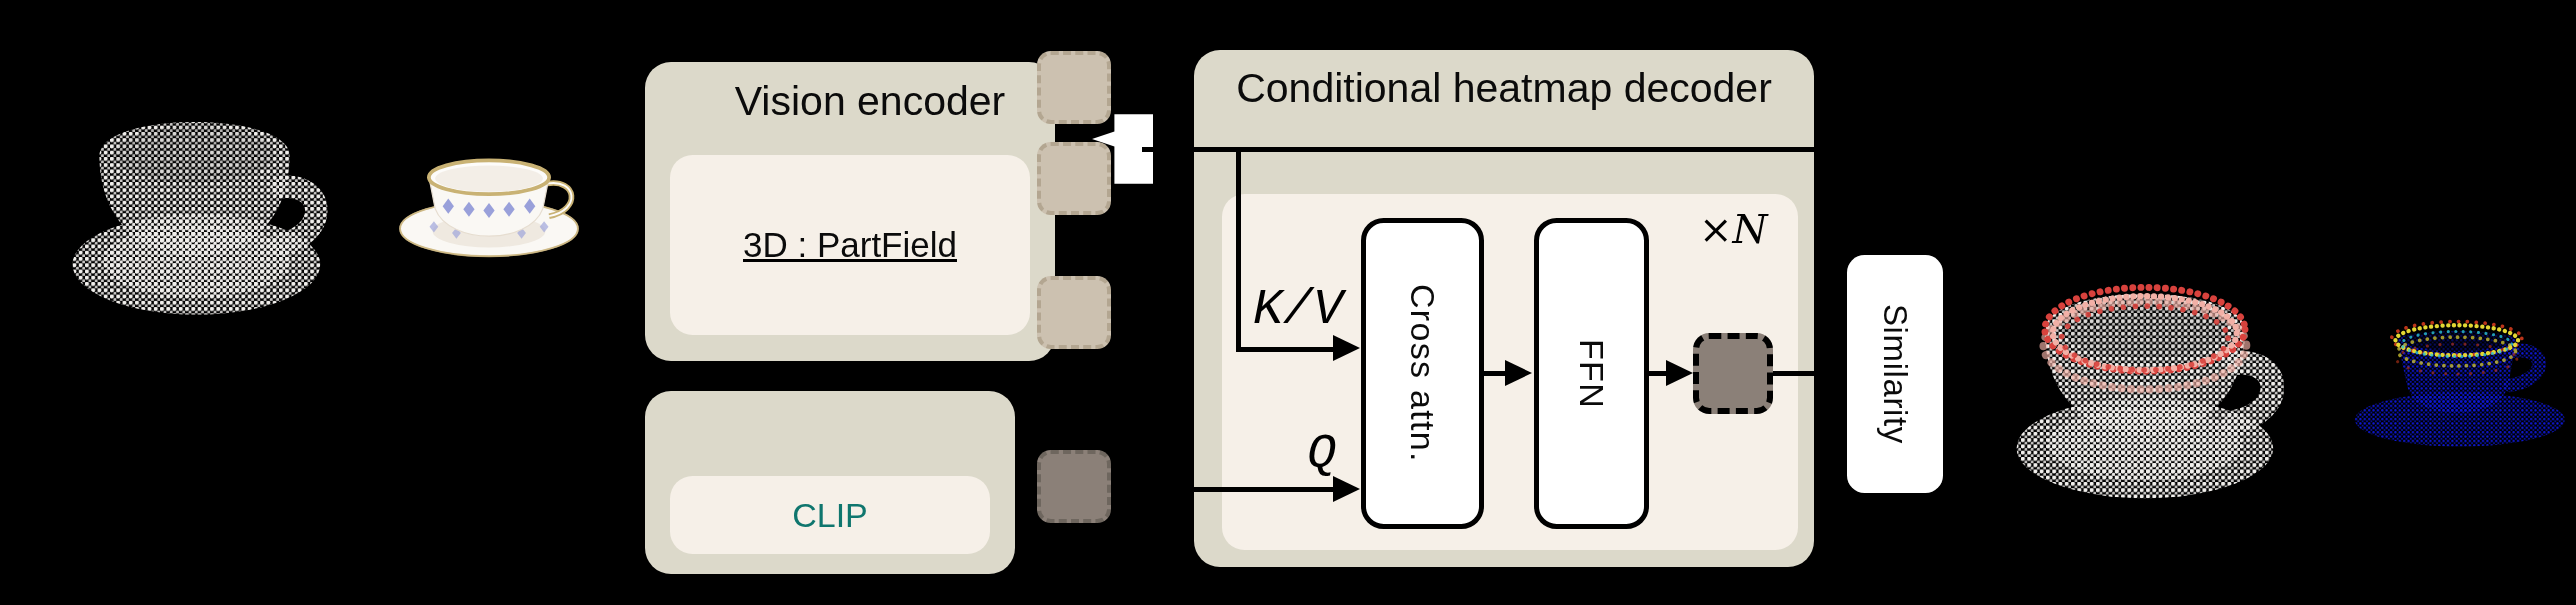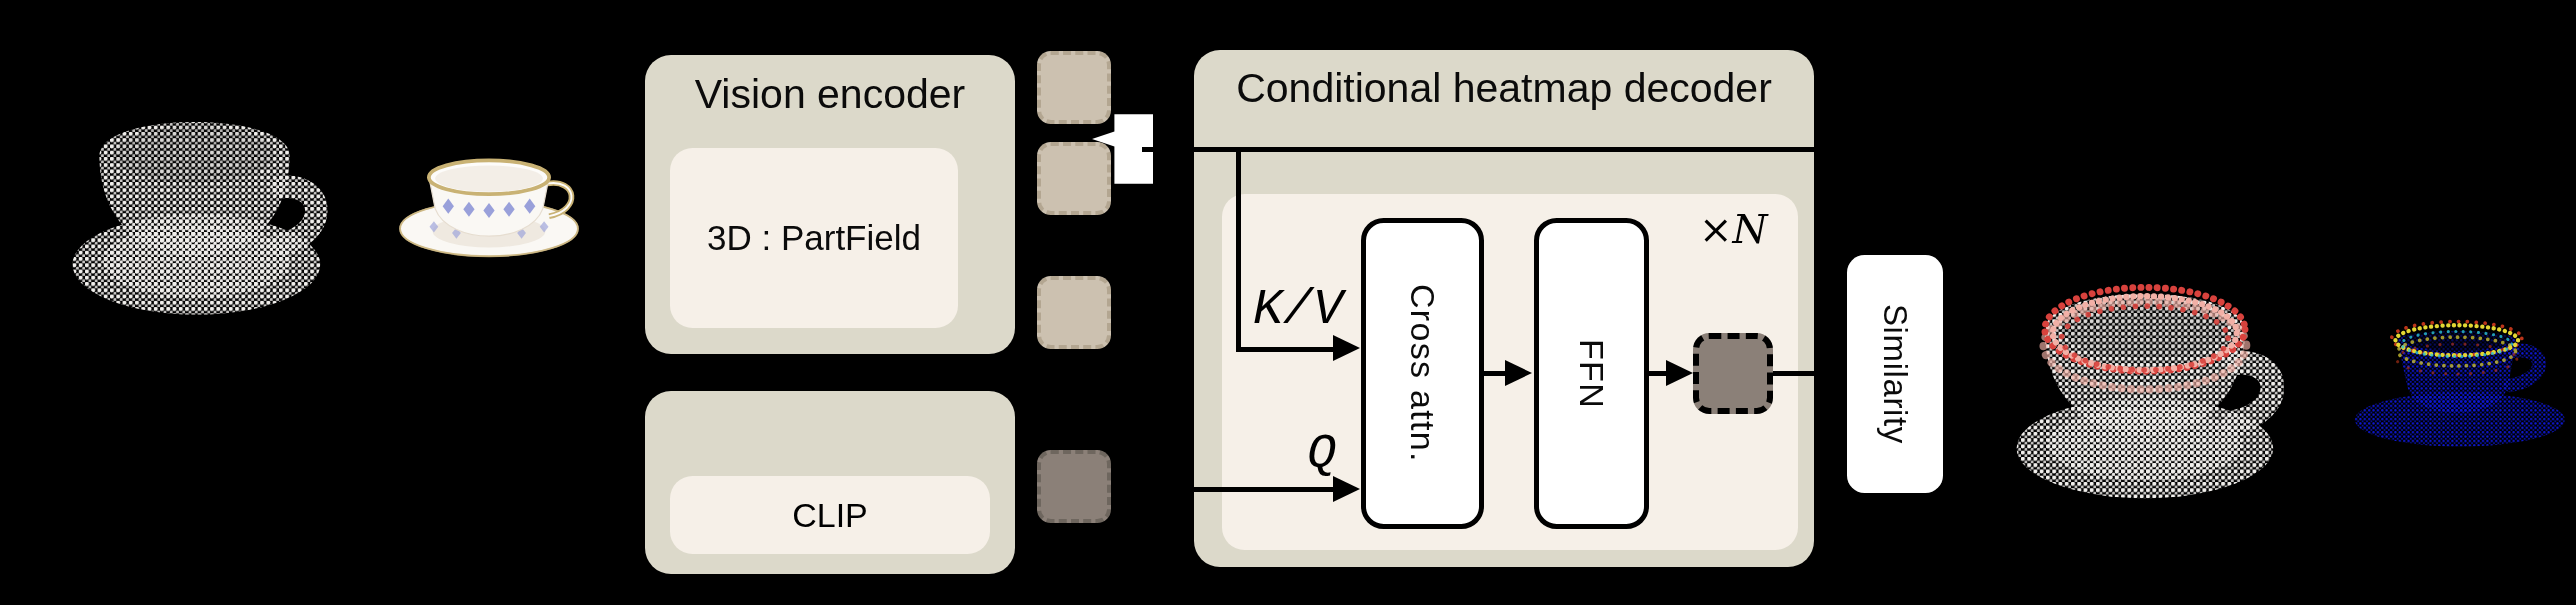--- a/index.html
+++ b/index.html
@@ -78,32 +78,32 @@
       <path d="M85,92 l9,12 l-9,12 l-9,-12 Z"></path>
         <path d="M118,97 l9,12 l-9,12 l-9,-12 Z"></path>
       <path d="M150,99 l9,12 l-9,12 l-9,-12 Z"></path>
         <path d="M182,97 l9,12 l-9,12 l-9,-12 Z"></path>
       <path d="M215,92 l9,12 l-9,12 l-9,-12 Z"></path>
     </g>
     <ellipse cx="150" cy="58" rx="96" ry="27" fill="#fdfcfa" style="stroke:var(--gold)" stroke-width="6"></ellipse>
     <ellipse cx="150" cy="60" rx="86" ry="21" fill="#f3eee7"></ellipse>
   </svg>
 
-  <div class="panel" style="left:645px;top:55px;width:370px;height:299px;">
+  <div class="panel" style="left:645px;top:62px;width:370px;height:299px;padding-left:40px;">
     <div class="panel-title" style="margin-top:16.3px;">Vision encoder</div>
-    <div class="panel-inner" style="left:25px;top:93px;width:288px;height:180px;">
+    <div class="panel-inner" style="left:25px;top:93px;width:360px;height:180px;text-decoration:underline;">
       <div class="enc-lines">
         <span>3D : PartField</span>
       </div>
     </div>
   </div>
 
   <div class="panel" style="left:645px;top:391px;width:370px;height:183px;">
     <div class="panel-inner center-flex" style="left:25px;top:85px;width:320px;height:78px;">
-      <span style="font-size:34px;color:#000000;">CLIP</span>
+      <span style="font-size:34px;color:#0f766e;">CLIP</span>
     </div>
   </div>
 
   <svg class="abs" style="left:1092px;top:114px;" width="61" height="70" viewBox="0 0 98 112">
     <polygon points="98,0 98,112 36,112 36,52 0,40 36,28 36,0" fill="#ffffff"></polygon>
   </svg>
 
   <div class="token light" style="left:1037px;top:51px;"></div>
   <div class="token light" style="left:1037px;top:142px;"></div>
   <div class="token light" style="left:1037px;top:276px;"></div>

